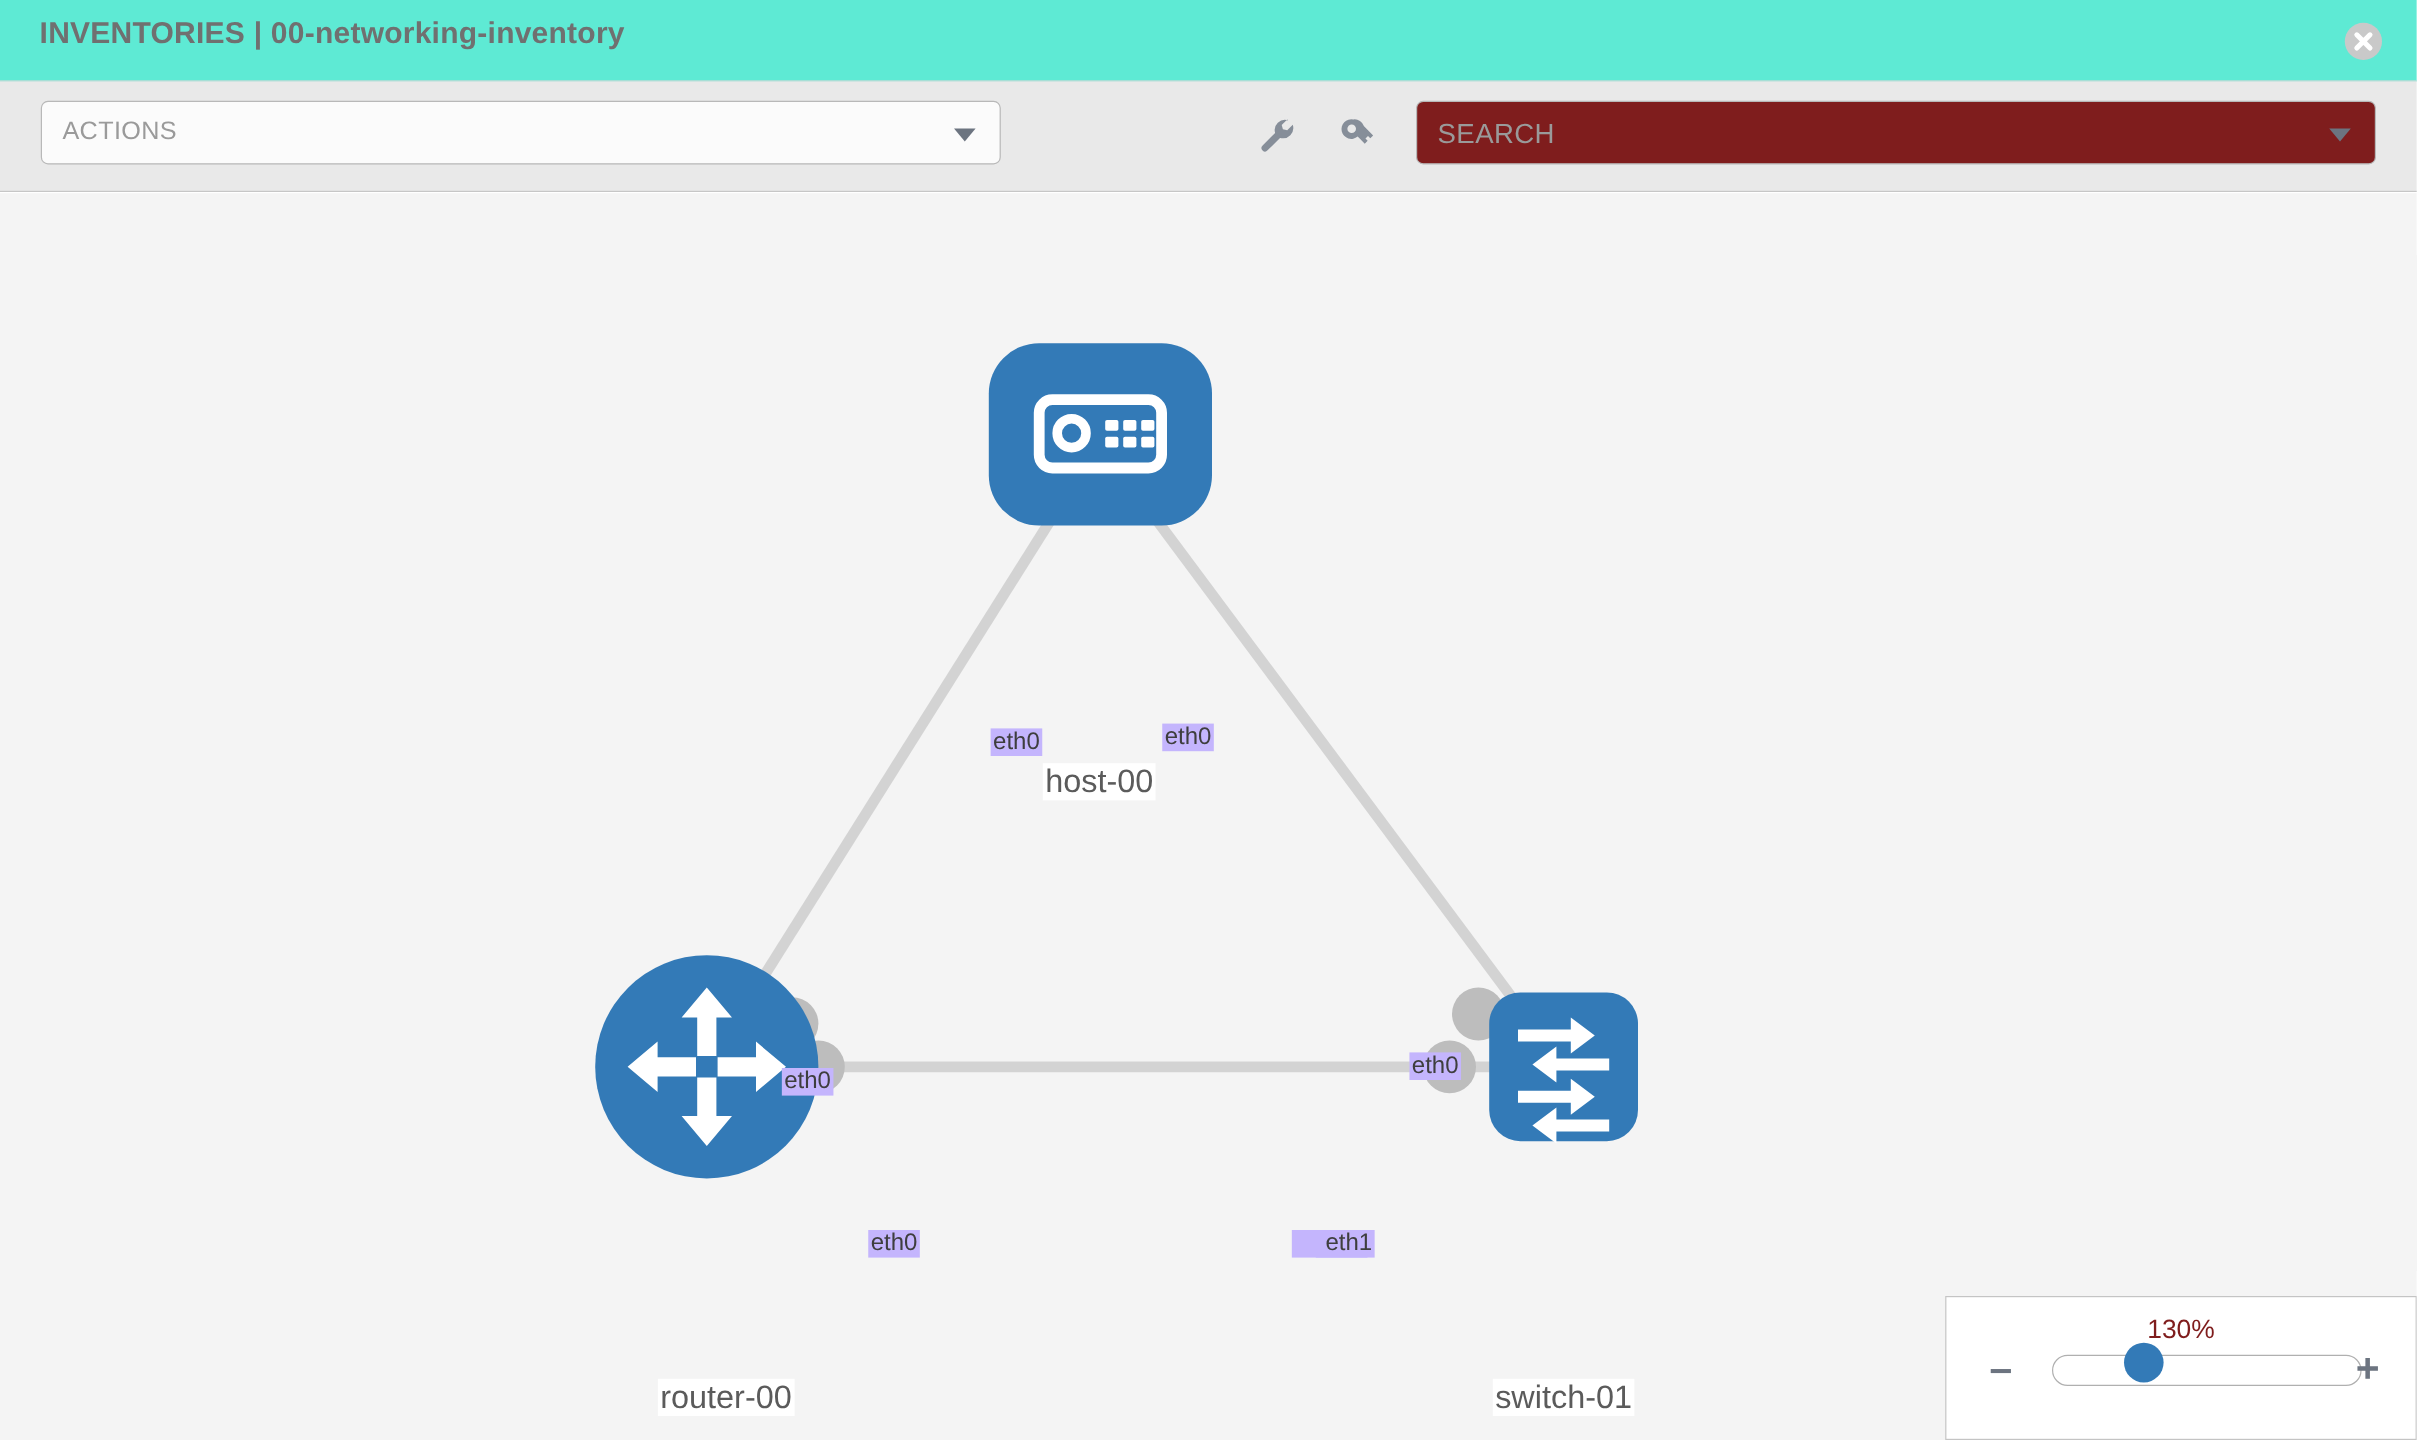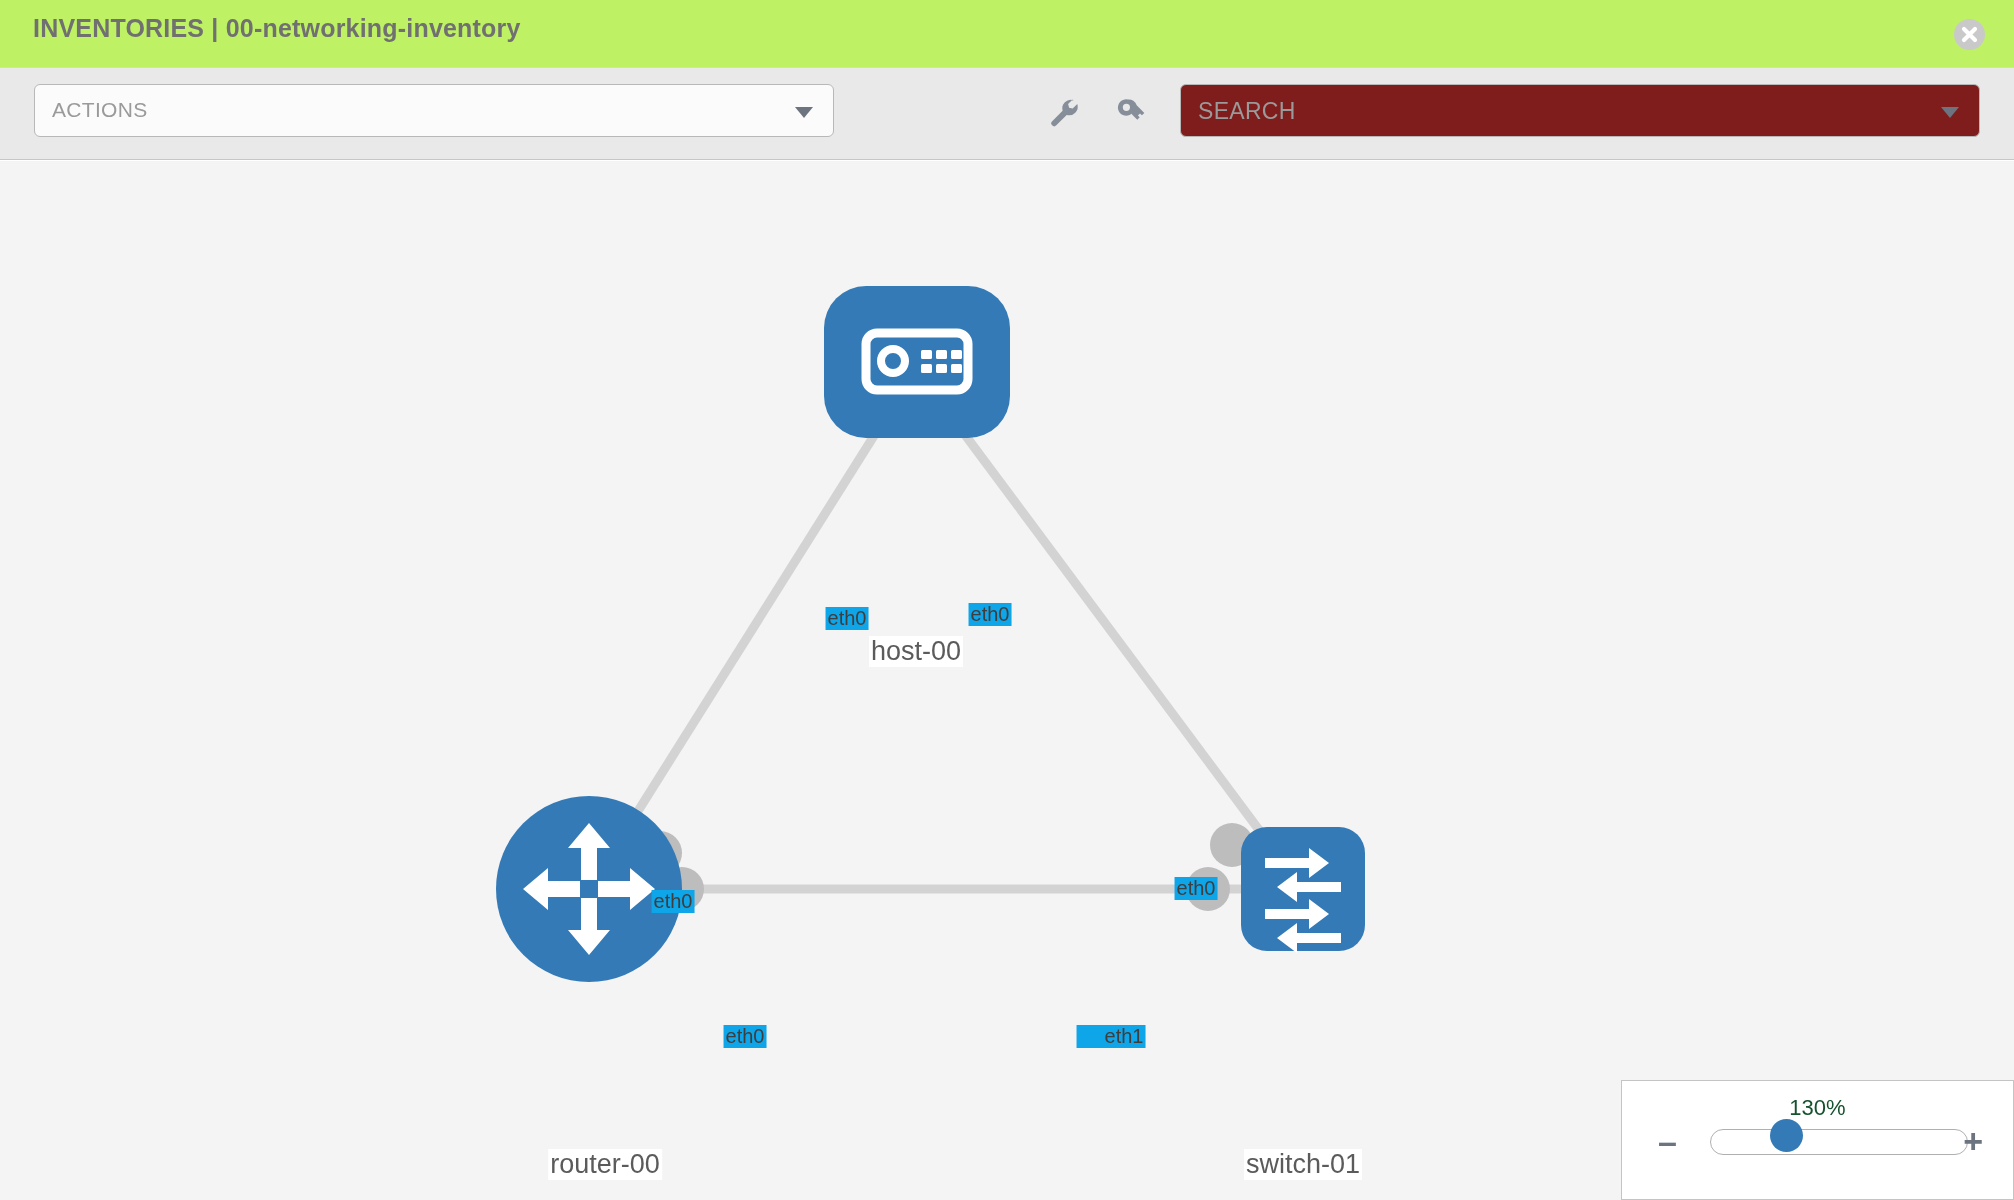--- a/index.html
+++ b/index.html
@@ -18,21 +18,21 @@
     height: 1200px;
     background: #ffffff;
   }
 
   
   .header {
     position: absolute;
     left: 0; top: 0;
     width: 2014px;
     height: 68px;
-    background: #bef264;
+    background: #5eead4;
     border-bottom: 1px solid #d7d7d7;
   }
   .header-title {
     position: absolute;
     left: 33px; top: 14px;
     font-size: 25px;
     font-weight: bold;
     color: #707070;
     letter-spacing: 0.2px;
     white-space: nowrap;
@@ -127,41 +127,41 @@
     background: #ffffff;
     white-space: nowrap;
     padding: 0 2px;
     transform: translateX(-50%);
     cursor: pointer;
   }
   .iface-label {
     position: absolute;
     font-size: 20px;
     color: #3e3e3e;
-    background: #0ea5e9;
+    background: #c4b5fd;
     white-space: nowrap;
     padding: 0 2px;
     transform: translateX(-50%);
     cursor: pointer;
   }
 
   
   .zoom-panel {
     position: absolute;
     left: 1621px; top: 1080px;
     width: 393px; height: 120px;
     background: #ffffff;
     border: 1px solid #c4c4c4;
   }
   .zoom-value {
     position: absolute;
     top: 14px; left: 0; right: 0;
     text-align: center;
     font-size: 22px;
-    color: #14532d;
+    color: #7f1d1d;
   }
   .zoom-minus, .zoom-plus {
     position: absolute;
     top: 47px;
     color: #6c7480;
     font-size: 34px;
     font-weight: bold;
     line-height: 26px;
     cursor: pointer;
     user-select: none;

